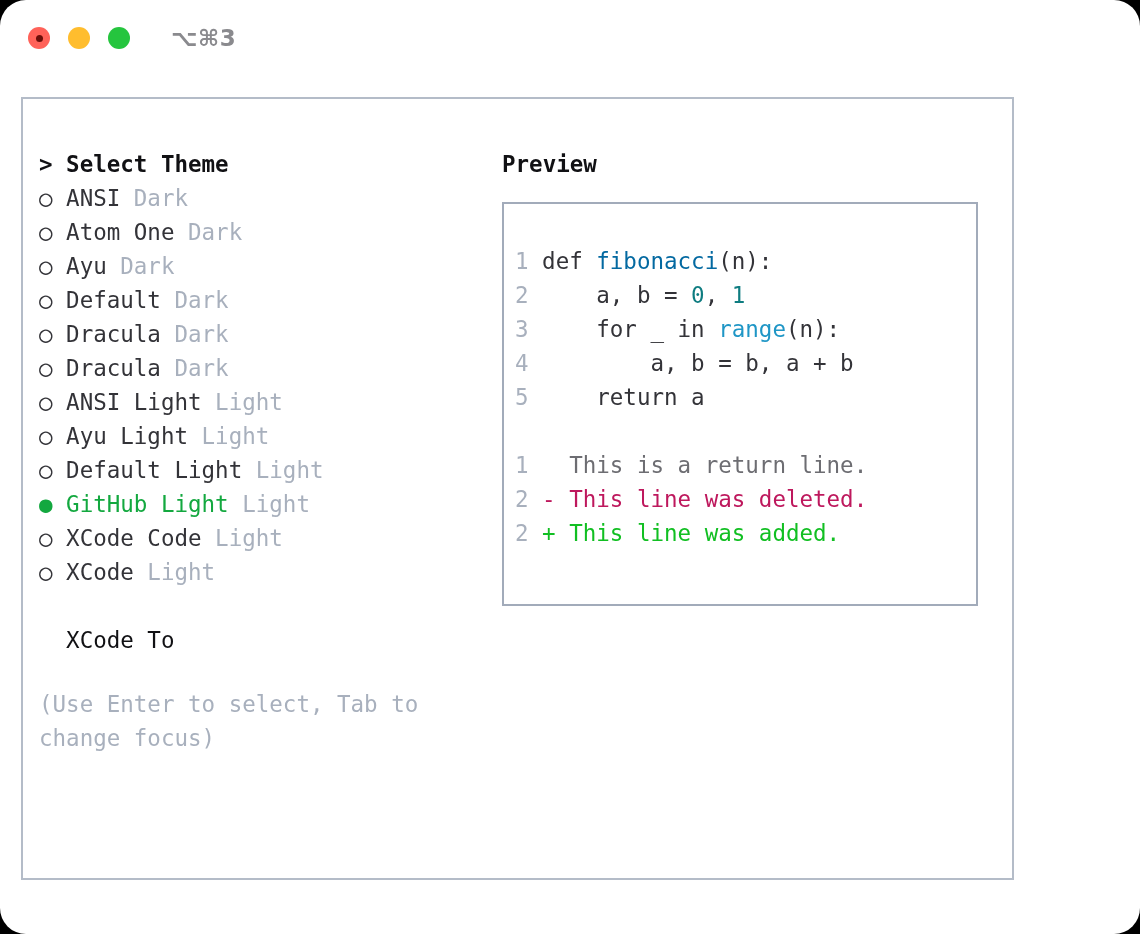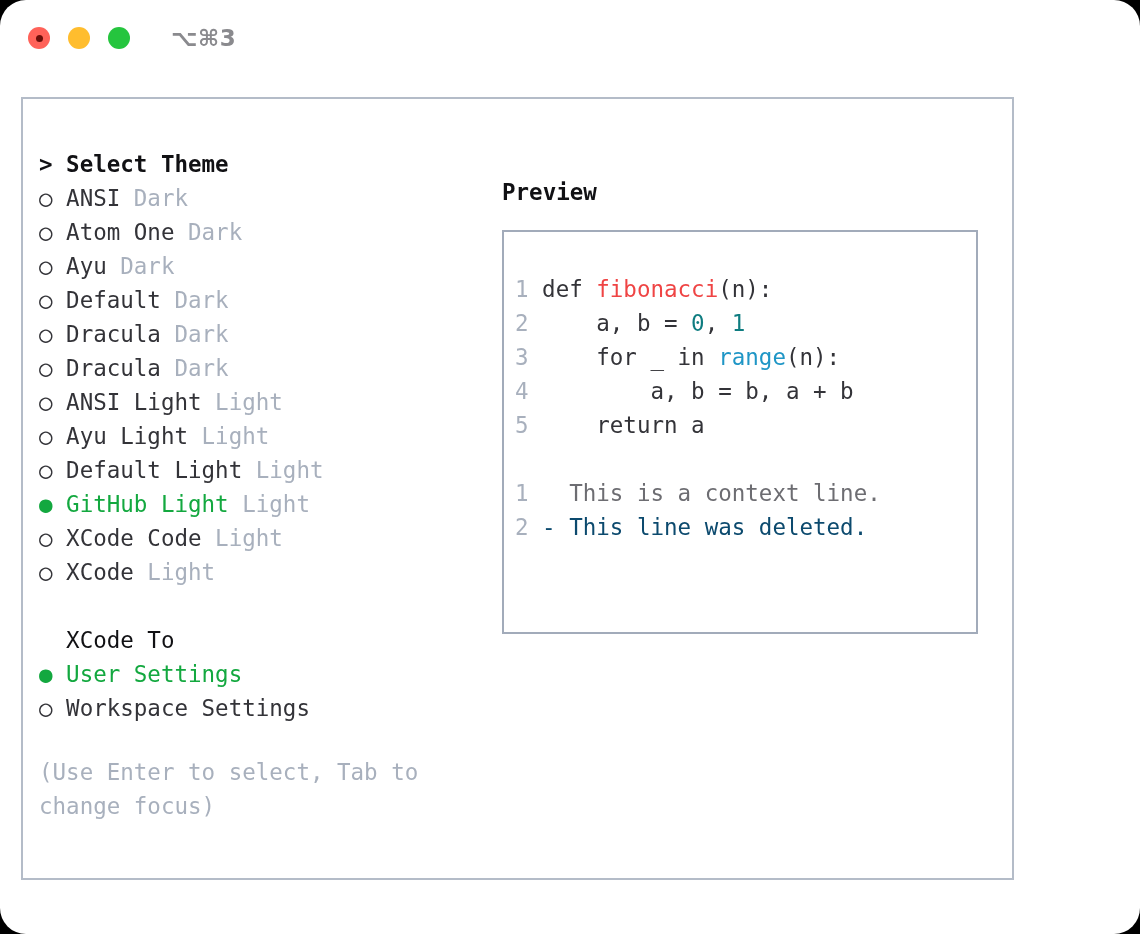--- a/index.html
+++ b/index.html
@@ -132,47 +132,46 @@
     top: 48px;
     width: 490px;
   }
   #preview-header {
     font-family: "DejaVu Sans Mono", "Liberation Mono", monospace;
     font-size: 22.5px;
     line-height: 34px;
     font-weight: bold;
     color: #111114;
     white-space: pre;
-    margin-top: 28px;
   }
   #preview-box {
     margin-top: 21px;
     width: 476px;
     height: 404px;
     border: 2px solid #a2abba;
     box-sizing: border-box;
     background: #ffffff;
     padding: 40px 0 0 11px;
   }
   .code-line {
     font-family: "DejaVu Sans Mono", "Liberation Mono", monospace;
     font-size: 22.5px;
     line-height: 34px;
     white-space: pre;
     color: #333338;
   }
   .lineno {
     color: #a8b0bd;
   }
-  .tok-fn   { color: #ef4444; }
+  .tok-fn   { color: #0369a1; }
   .tok-num  { color: #0e7c80; }
   .tok-call { color: #1f96c6; }
   .tok-plain{ color: #333338; }
   .diff-ctx { color: #6d6d72; }
-  .diff-del { color: #0c4a6e; }
+  .diff-del { color: #be185d; }
   .diff-add { color: #11bf22; }
   .code-gap { height: 34px; }
 </style>
 </head>
 <body>
 
 <div id="window">
 
   <div id="titlebar">
     <div class="dot red"></div>
@@ -197,44 +196,41 @@
           <div class="mono-line list-row"><span class="marker">○</span><span class="row-name"> ANSI Light</span><span class="row-tag"> Light</span></div>
           <div class="mono-line list-row"><span class="marker">○</span><span class="row-name"> Ayu Light</span><span class="row-tag"> Light</span></div>
           <div class="mono-line list-row"><span class="marker">○</span><span class="row-name"> Default Light</span><span class="row-tag"> Light</span></div>
           <div class="mono-line list-row"><span class="marker sel">●</span><span class="row-name sel"> GitHub Light</span><span class="row-tag"> Light</span></div>
           <div class="mono-line list-row"><span class="marker">○</span><span class="row-name"> XCode Code</span><span class="row-tag"> Light</span></div>
           <div class="mono-line list-row"><span class="marker">○</span><span class="row-name"> XCode</span><span class="row-tag"> Light</span></div>
         </div>
 
       <div id="apply-block">
         <div class="mono-line" id="apply-header"><span>  </span><span>XCode To</span></div>
-        <div id="apply-list">
-            <div class="mono-line list-row"><span class="marker sel">●</span><span class="row-name sel"> User Settings</span></div>
-            <div class="mono-line list-row"><span class="marker">○</span><span class="row-name"> Workspace Settings</span></div>
-          </div>
       </div>
 
       <div id="hint-block">
         <div class="hint">(Use Enter to select, Tab to change focus)</div>
       </div>
 
     </div>
 
     <div id="right-col">
       <div id="preview-header">Preview</div>
       <div id="preview-box">
         <div id="code-block">
             <div class="code-line"><span class="lineno">1 </span><span class="tok-plain">def </span><span class="tok-fn">fibonacci</span><span class="tok-plain">(n):</span></div>
             <div class="code-line"><span class="lineno">2 </span><span class="tok-plain">    a, b = </span><span class="tok-num">0</span><span class="tok-plain">, </span><span class="tok-num">1</span></div>
             <div class="code-line"><span class="lineno">3 </span><span class="tok-plain">    for _ in </span><span class="tok-call">range</span><span class="tok-plain">(n):</span></div>
             <div class="code-line"><span class="lineno">4 </span><span class="tok-plain">        a, b = b, a + b</span></div>
             <div class="code-line"><span class="lineno">5 </span><span class="tok-plain">    return a</span></div>
           </div>
         <div class="code-gap"></div>
         <div id="diff-block">
-            <div class="code-line"><span class="lineno">1 </span><span class="diff-ctx">  This is a context line.</span></div>
+            <div class="code-line"><span class="lineno">1 </span><span class="diff-ctx">  This is a return line.</span></div>
             <div class="code-line"><span class="lineno">2 </span><span class="diff-del">- This line was deleted.</span></div>
+            <div class="code-line"><span class="lineno">2 </span><span class="diff-add">+ This line was added.</span></div>
           </div>
       </div>
     </div>
 
   </div>
 </div>
 
 </body></html>

